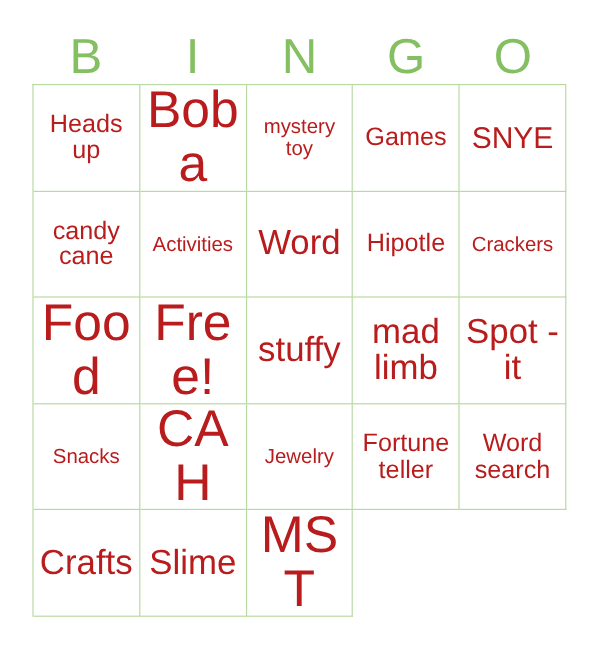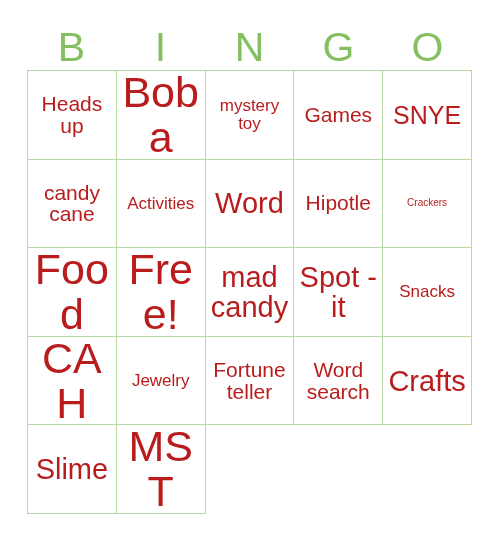--- a/index.html
+++ b/index.html
@@ -66,21 +66,21 @@
     overflow: hidden;
   }
   .cell-text {
     display: block;
     width: 100%;
     line-height: 1.04;
     white-space: pre-line;
     word-break: break-word;
   }
   
-  .fs-xs  { font-size: 10px; }
+  .fs-xs  { font-size: 17px; }
   .fs-sm  { font-size: 17px; }
   .fs-md  { font-size: 21px; }
   .fs-lg  { font-size: 25px; }
   .fs-xl  { font-size: 29px; }
   .fs-xxl { font-size: 43px; }
 </style>
 </head>
 <body>
 
 <div class="card">
@@ -124,21 +124,24 @@
       <div class="cell">
         <span class="cell-text fs-xs">Crackers</span>
       </div>
       <div class="cell">
         <span class="cell-text fs-xxl">Food</span>
       </div>
       <div class="cell">
         <span class="cell-text fs-xxl">Free!</span>
       </div>
       <div class="cell">
-        <span class="cell-text fs-xl">mad candy</span>
+        <span class="cell-text fs-xl">stuffy</span>
+      </div>
+      <div class="cell">
+        <span class="cell-text fs-xl">mad limb</span>
       </div>
       <div class="cell">
         <span class="cell-text fs-xl">Spot -it</span>
       </div>
       <div class="cell">
         <span class="cell-text fs-sm">Snacks</span>
       </div>
       <div class="cell">
         <span class="cell-text fs-xxl">CAH</span>
       </div>

